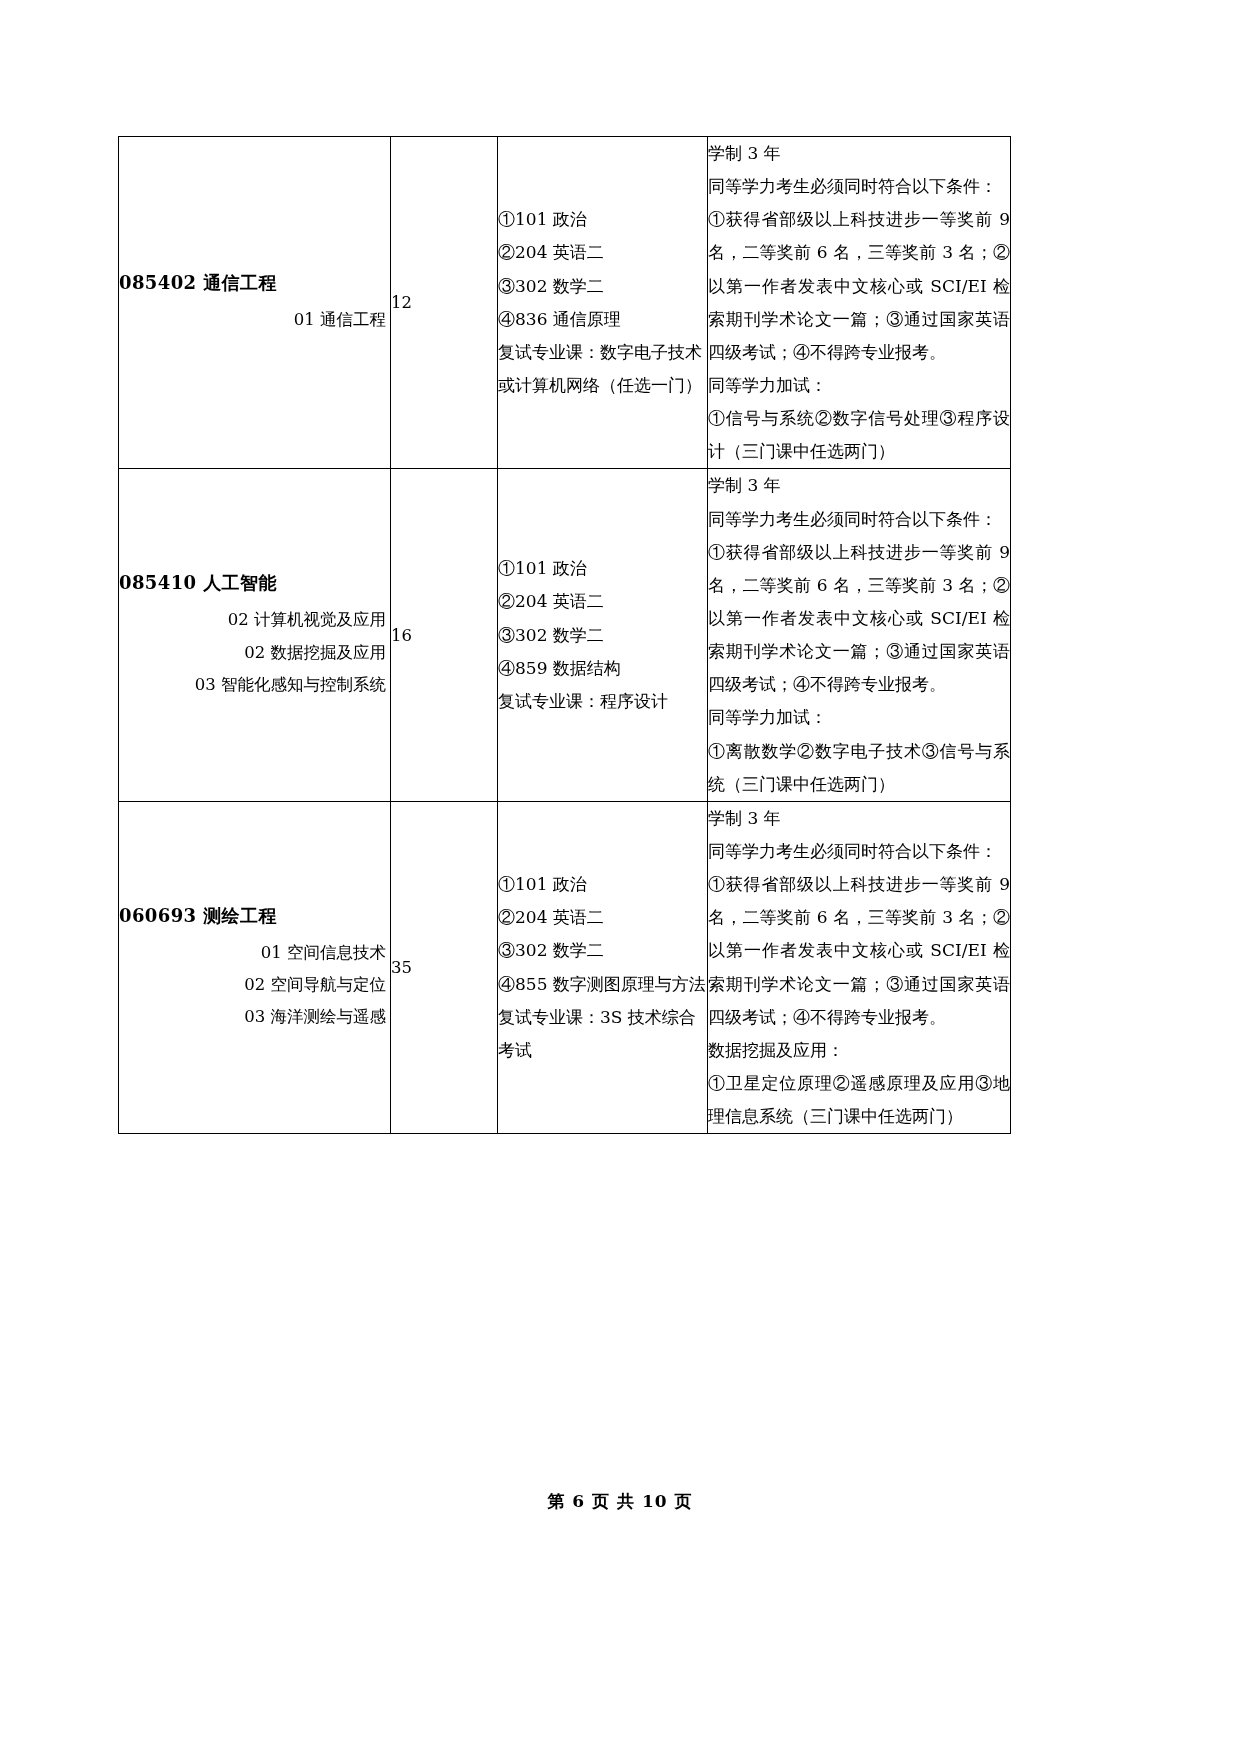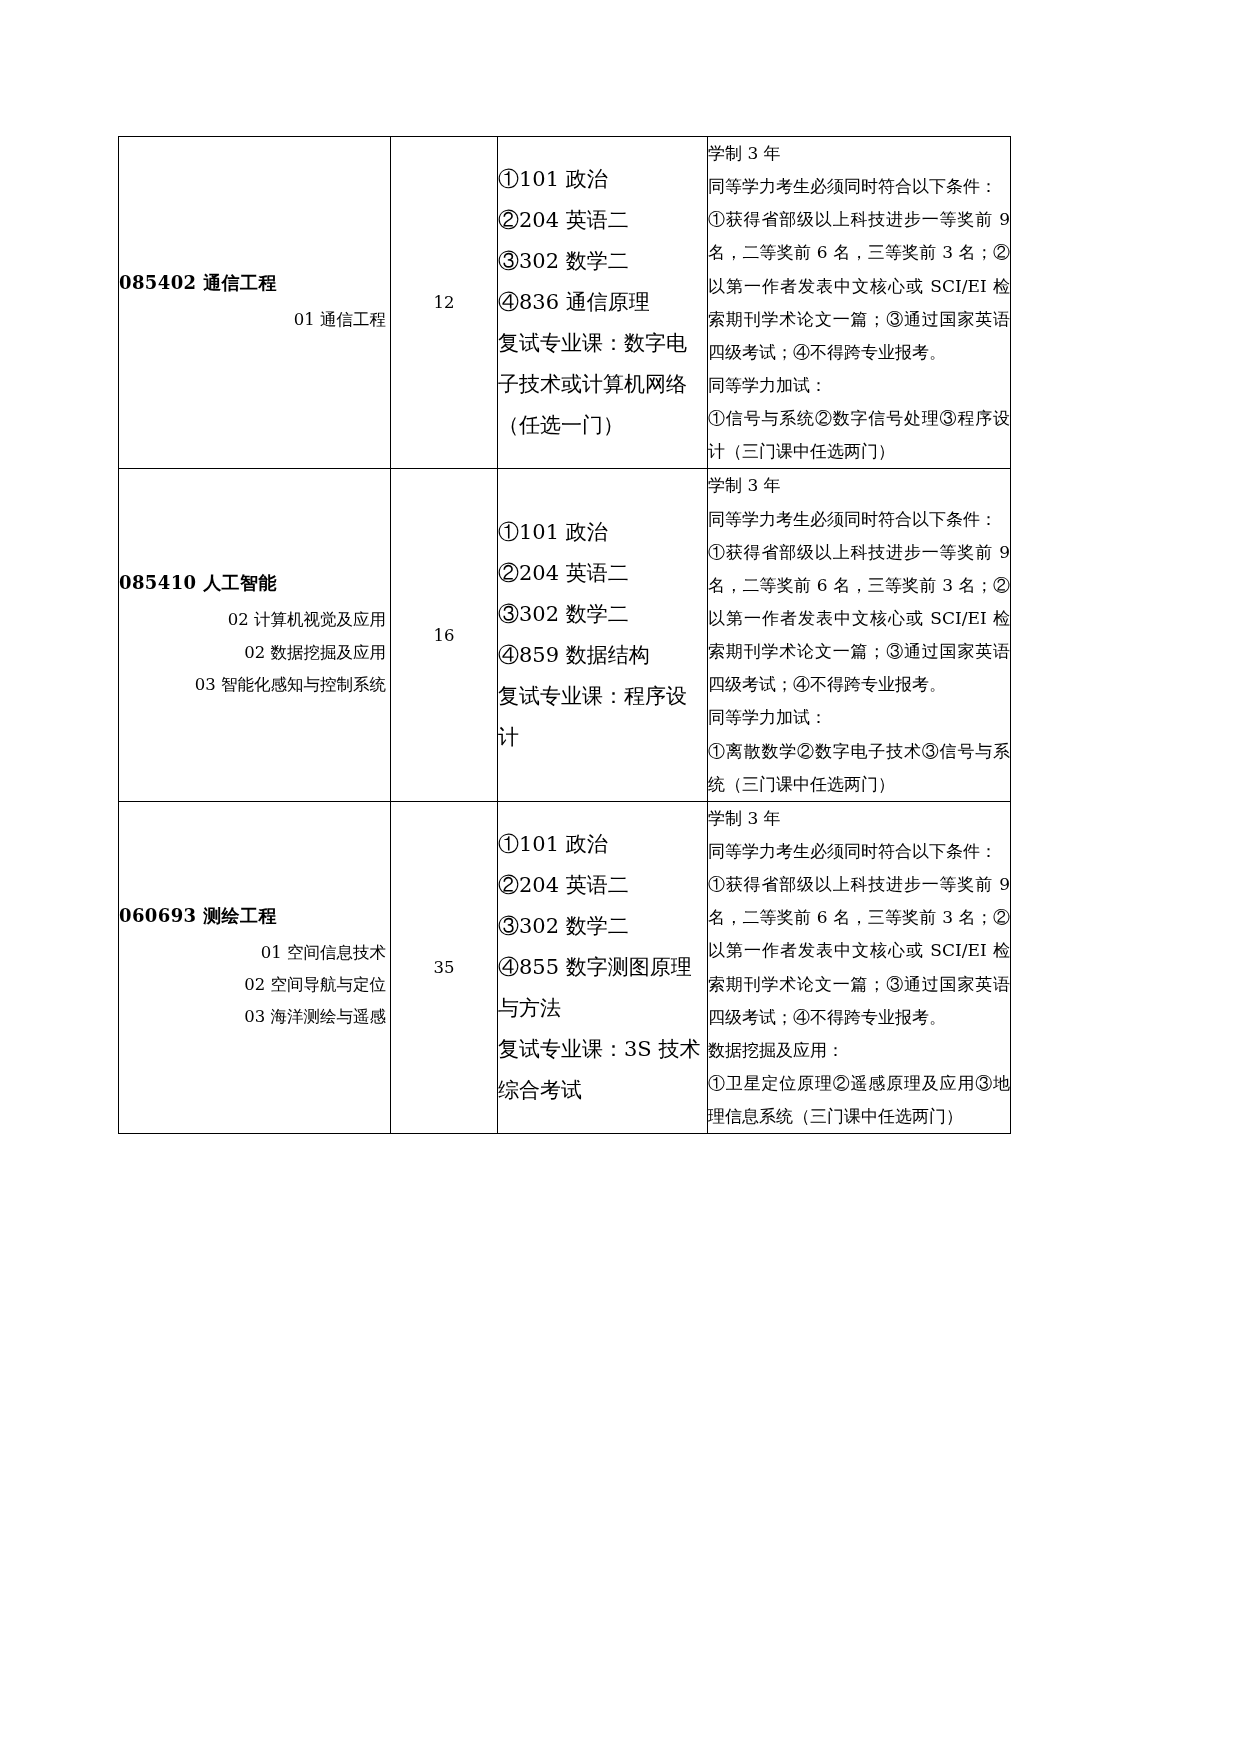--- a/index.html
+++ b/index.html
@@ -54,35 +54,35 @@
     list-style: none;
     text-align: right;
   }
   .dir-list li {
     font-size: 16.5px;
     line-height: 1.95;
     padding-left: 22px;
     white-space: nowrap;
   }
   .cell-count {
-    text-align: center;
+    text-align: left;
     font-size: 16.5px;
     vertical-align: middle;
   }
   .cell-subj {
     vertical-align: middle;
     padding: 8px 9px 8px 11px;
   }
   .subj-list {
     margin: 0;
     padding: 0;
     list-style: none;
   }
   .subj-list li {
-    font-size: 21px;
+    font-size: 17px;
     line-height: 1.95;
   }
   .cell-remark {
     vertical-align: middle;
     padding: 8px 10px 8px 11px;
   }
   .remark-list {
     margin: 0;
     padding: 0;
     list-style: none;
@@ -204,14 +204,15 @@
               <li>数据挖掘及应用：</li>
               <li>①卫星定位原理②遥感原理及应用③地理信息系统（三门课中任选两门）</li>
             </ul>
           </td>
         </tr>
 
       </tbody>
     </table>
   </div>
 
+  <div class="footer">第 6 页 共 10 页</div>
 
 </div>
 
 </body></html>

